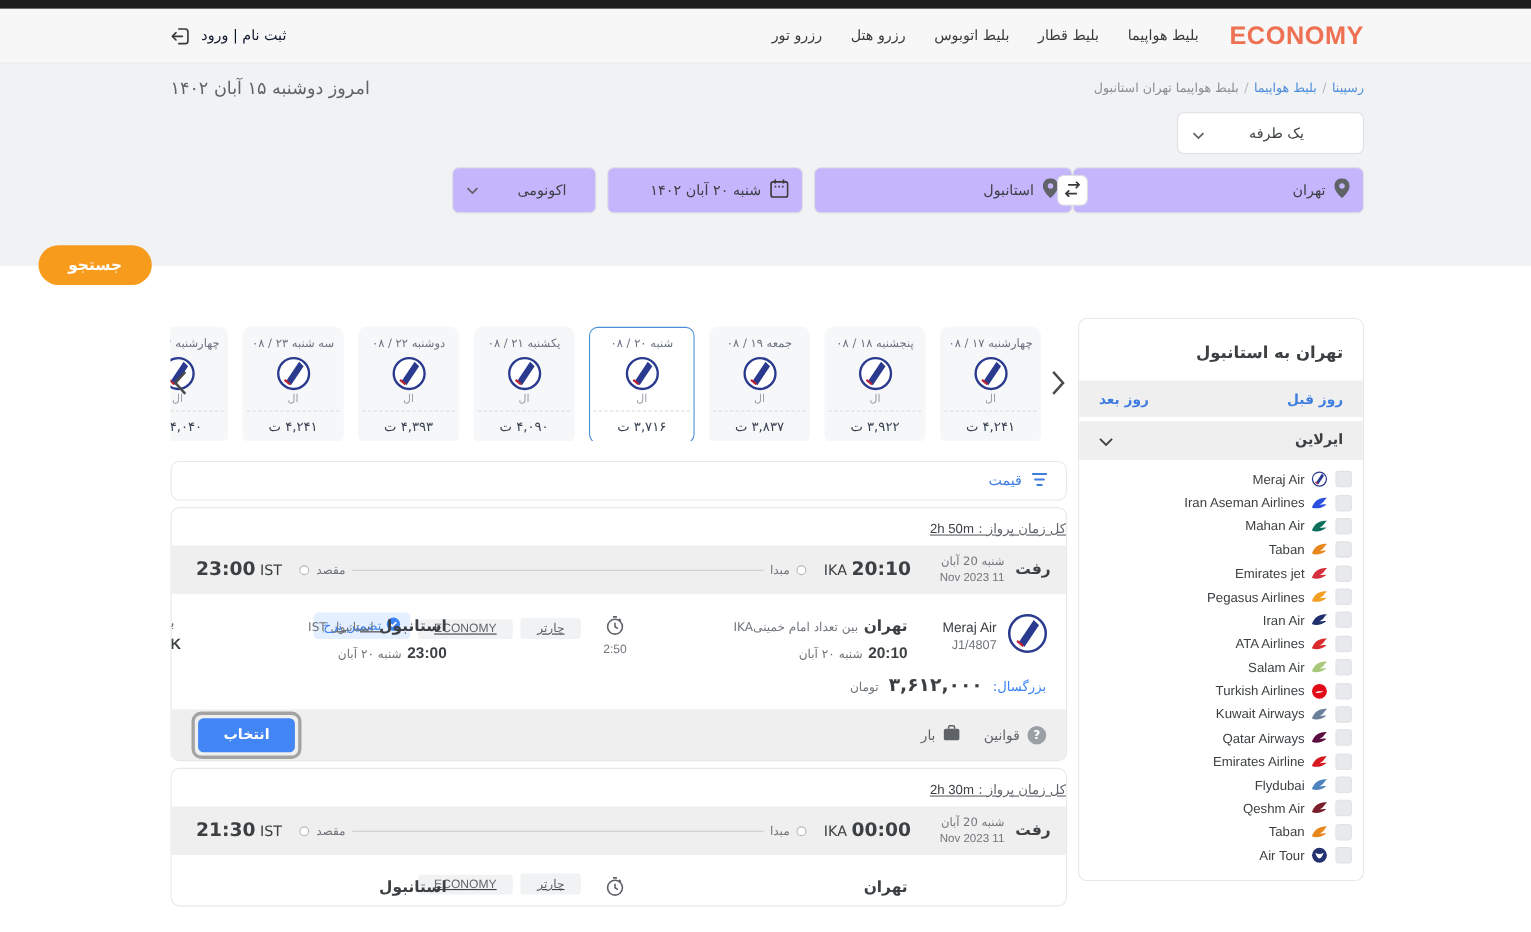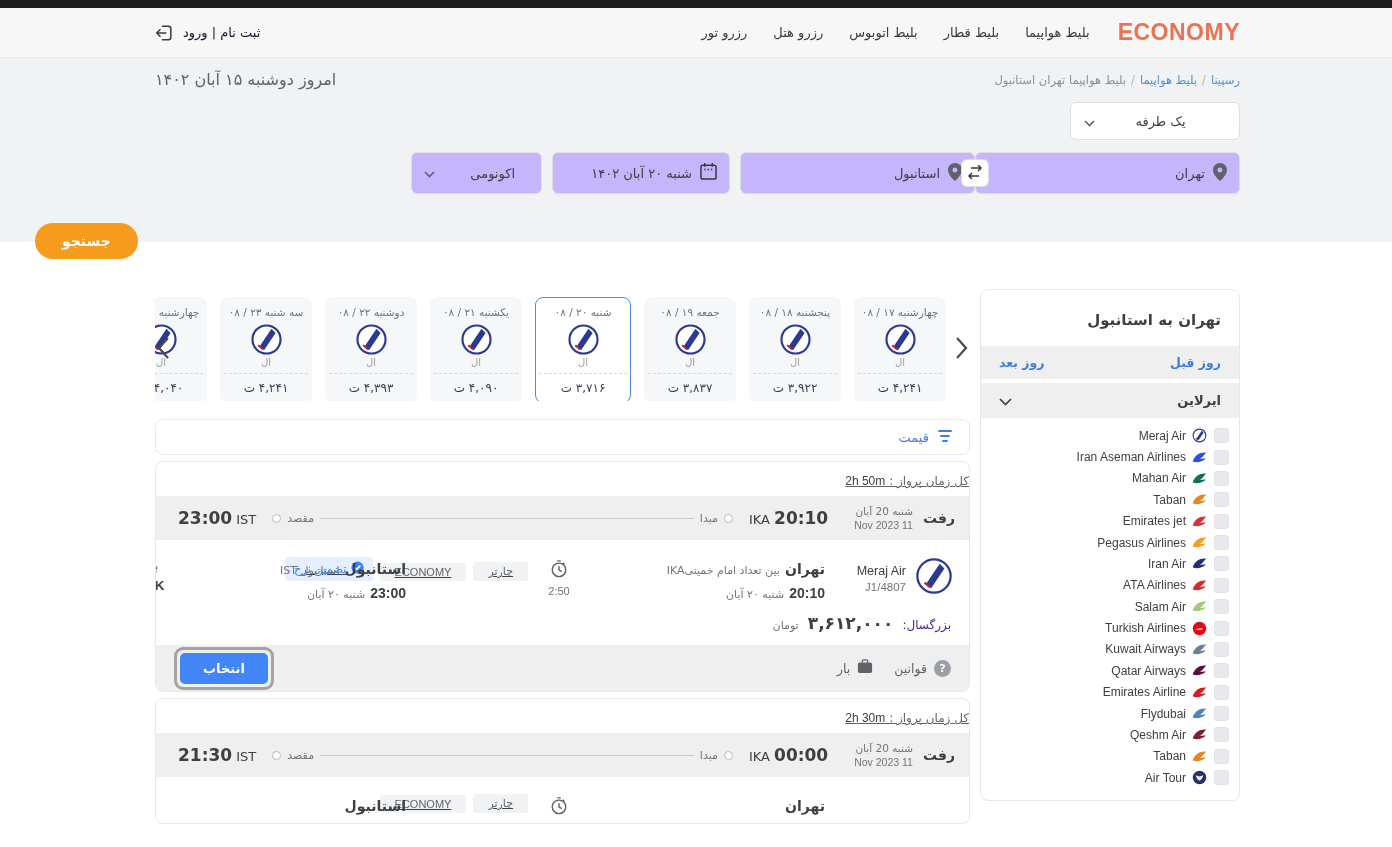--- a/index.html
+++ b/index.html
@@ -102,21 +102,21 @@
   .col-badges { width:108px; flex:none; display:flex; flex-direction:row; align-items:flex-end; gap:7px; margin-left:14px;text-decoration:underline; }
   .bdg { background:#f1f2f3; color:#5f6368; font-size:11px; padding:3px 15px; border-radius:3px; white-space:nowrap; }
   .bdg.eco { font-family:"Liberation Sans",sans-serif; }
   .bdg-blue { background:#e4efff; color:#3b82f6; font-size:11.5px; padding:4px 9px; border-radius:4px; display:flex; align-items:center; gap:4px; cursor:pointer; white-space:nowrap; }
   .col-dest { width:212px; }
   .col-bag { width:84px; flex:none; text-align:center; margin-right:auto; padding-top:2px; }
   .col-bag .bl { font-size:12px; color:#5f6368; }
   .col-bag .bv { font-size:13.5px; font-weight:bold; color:#3c4043; margin-top:5px; font-family:"Liberation Sans",sans-serif; }
 
   .price-row { padding:4px 18px 12px; }
-  .price-row .pl { font-size:12px; color:#4c1d95; }
+  .price-row .pl { font-size:12px; color:#3b82f6; }
   .price-row .pv { font-size:17px; font-weight:bold; color:#3c4043; margin:0 4px; }
   .price-row .pc { font-size:11px; color:#70757a; }
 
   .foot-row { background:#efefef; height:46px; display:flex; align-items:center; padding:0 18px; }
   .frule { display:flex; align-items:center; gap:7px; }
   .qmark { width:17px; height:17px; border-radius:50%; background:#9aa0a6; color:#fff; font-size:11px; font-weight:bold; display:flex; align-items:center; justify-content:center; cursor:pointer; }
   .frule .tx { font-size:12.5px; color:#5f6368; cursor:pointer; }
   .frule .g2 { margin-right:14px; display:flex; align-items:center; gap:7px; }
   .sel-wrap { margin-right:auto; border:3px solid #a3a3a3; border-radius:9px; padding:3px; }
   .sel-btn { background:#4285f4; color:#fff; border:none; border-radius:5px; padding:8px 23px; font-size:13px; font-weight:bold; font-family:inherit; cursor:pointer; }

